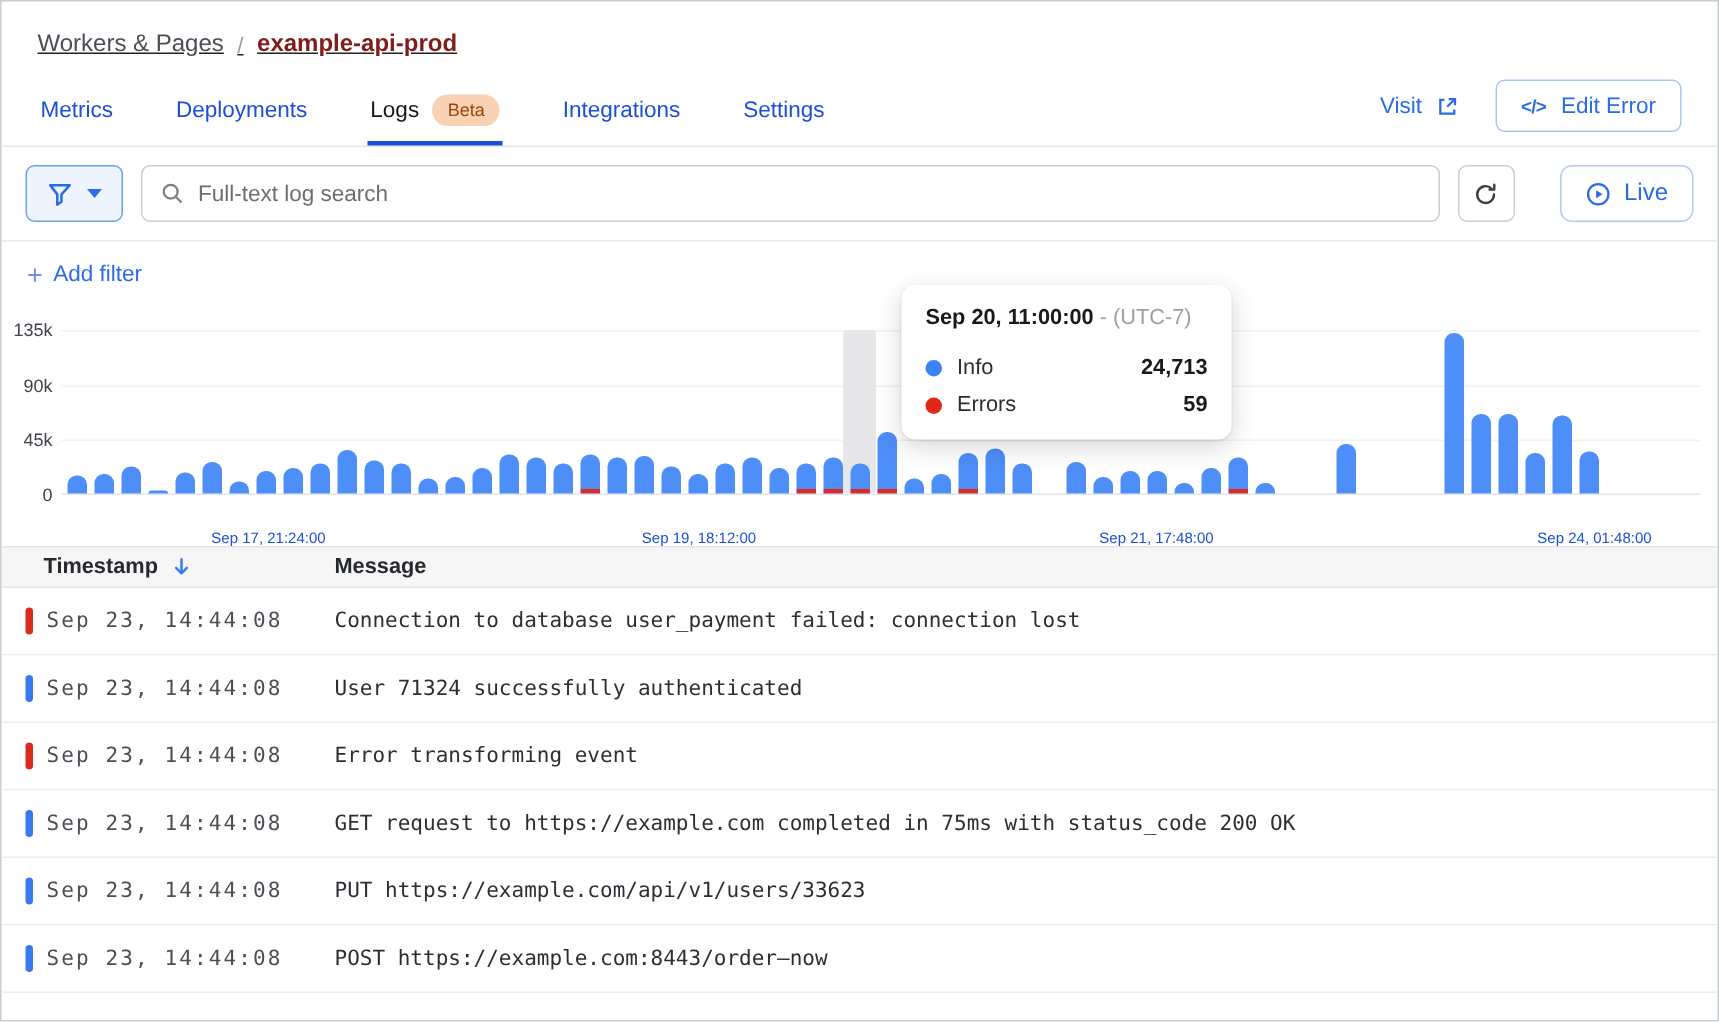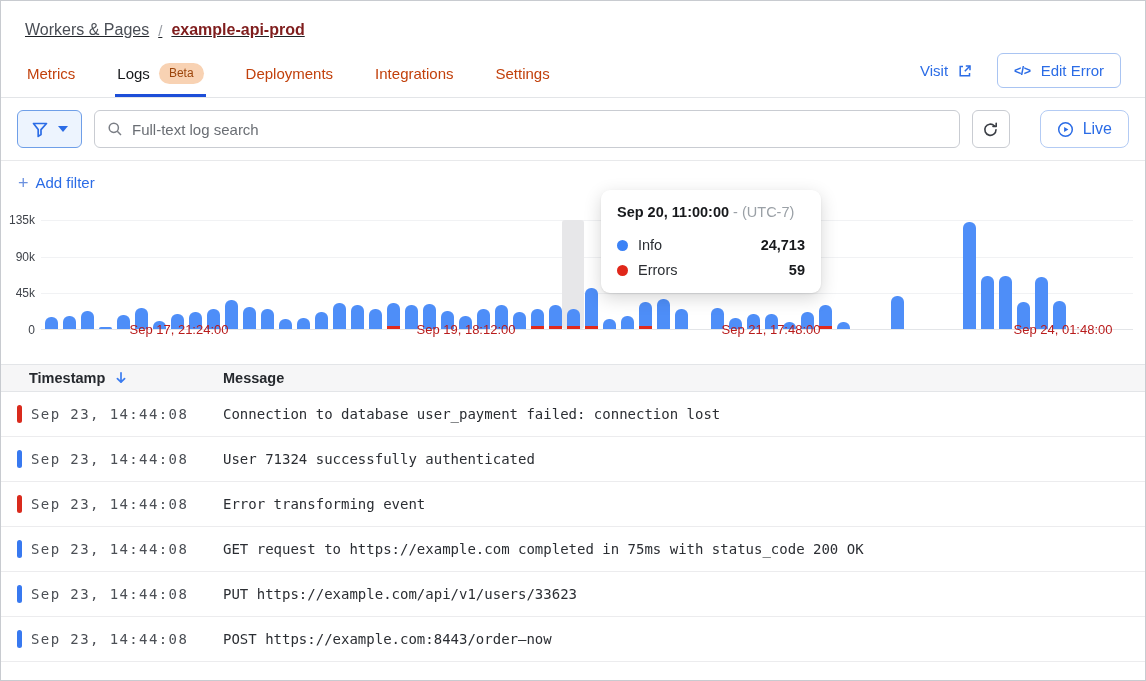--- a/index.html
+++ b/index.html
@@ -9,21 +9,21 @@
 
   
   .hdr-top { padding:20px 24px 0; }
   .breadcrumb { display:flex; align-items:center; gap:9px; font-size:16px;text-decoration:underline; }
   .bc-section { color:#4a4e55; }
   .bc-sep { color:#9a9ea5; font-size:15px; }
   .bc-current { font-weight:700; color:#7f1d1d; }
 
   .tabbar { display:flex; align-items:flex-end; padding:0 24px; margin-top:14px;
             border-bottom:1px solid #e3e5e8; }
-  .tab { margin-right:38px; padding:10px 2px 13px; font-size:15px; color:#c2410c;
+  .tab { margin-right:38px; padding:10px 2px 13px; font-size:15px; color:#1d4ed8;
          display:flex; align-items:center; gap:9px; cursor:pointer; }
   .tab.active { color:#15171a; border-bottom:3px solid #1d4ed8; padding-bottom:10px; }
   .badge { background:#f8d2b3; color:#9c450b; font-size:12px; padding:3px 10px 4px;
            border-radius:11px; }
   .tab-actions { margin-left:auto; display:flex; align-items:center; gap:24px; padding-bottom:9px; }
   .visit-link { display:flex; align-items:center; gap:9px; color:#2b6ce6; font-size:15px; cursor:pointer;justify-content:center; }
   .edit-btn { display:flex; align-items:center; gap:10px; border:1px solid #a9c4f2; background:#fff;
               color:#2b6ce6; font-size:15px; border-radius:6px; padding:8px 16px; cursor:pointer; }
   .code-glyph { font-size:12.5px; font-weight:700; letter-spacing:-0.5px; }
 
@@ -57,22 +57,22 @@
   
   .chart-section { position:relative; height:160px; }
   .plot { position:absolute; left:40px; right:12px; top:16px; height:110px;
           border-bottom:1px solid #e3e5e8; }
   .gridline { position:absolute; left:0; right:0; height:1px; background:#f1f2f4; }
   .ylab { position:absolute; left:0; width:34px; text-align:right; font-size:12px; color:#3f434a; }
   .bar { position:absolute; bottom:0; width:13px; background:#4e8ef8; border-radius:6px 6px 0 0;
          overflow:hidden; }
   .bar .errseg { position:absolute; bottom:0; left:0; right:0; height:3px; background:#e02a1c; }
   .hover-band { position:absolute; top:0; bottom:0; width:22px; background:#e7e7e9; border-radius:3px; }
-  .xlab { position:absolute; top:118px; transform:translateX(-50%); font-size:13px;
-          color:#b91c1c; white-space:nowrap; }
+  .xlab { position:absolute; top:150px; transform:translateX(-50%); font-size:10px;
+          color:#1d4ed8; white-space:nowrap; }
 
   
   .tooltip { position:absolute; left:600px; top:-14px; width:220px; background:#fff; z-index:6;
              border-radius:9px; padding:14px 16px 15px;
              box-shadow:0 1px 2px rgba(0,0,0,.08), 0 5px 18px rgba(0,0,0,.16); }
   .tt-head { font-size:14.5px; white-space:nowrap; }
   .tt-title { font-weight:700; color:#17191c; }
   .tt-sep, .tt-tz { color:#9aa0a6; }
   .tt-row { display:flex; align-items:center; gap:10px; margin-top:9px; font-size:14.5px; }
   .tt-row:first-of-type { margin-top:17px; }
@@ -108,26 +108,26 @@
       <span class="bc-sep">/</span>
       <span class="bc-current">example-api-prod</span>
     </div>
   </div>
 
   <div class="tabbar">
     <div style="display:flex;">
         <div class="tab">
           <span>Metrics</span>
         </div>
+        <div class="tab">
+          <span>Deployments</span>
+        </div>
         <div class="tab active">
           <span>Logs</span>
           <span class="badge">Beta</span>
-        </div>
-        <div class="tab">
-          <span>Deployments</span>
         </div>
         <div class="tab">
           <span>Integrations</span>
         </div>
         <div class="tab">
           <span>Settings</span>
         </div>
       </div>
     <div class="tab-actions">
       <div class="visit-link">

